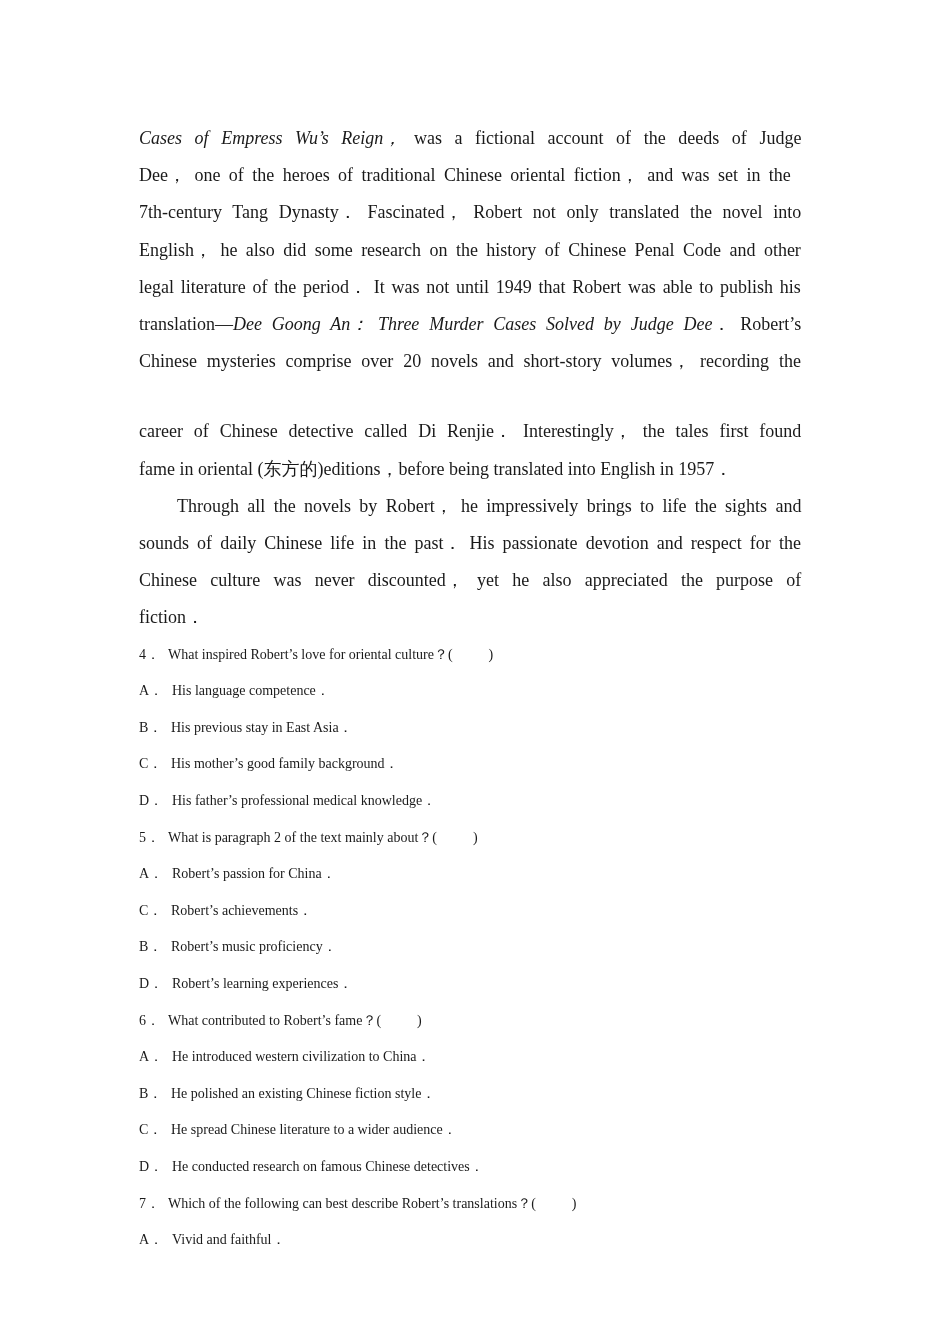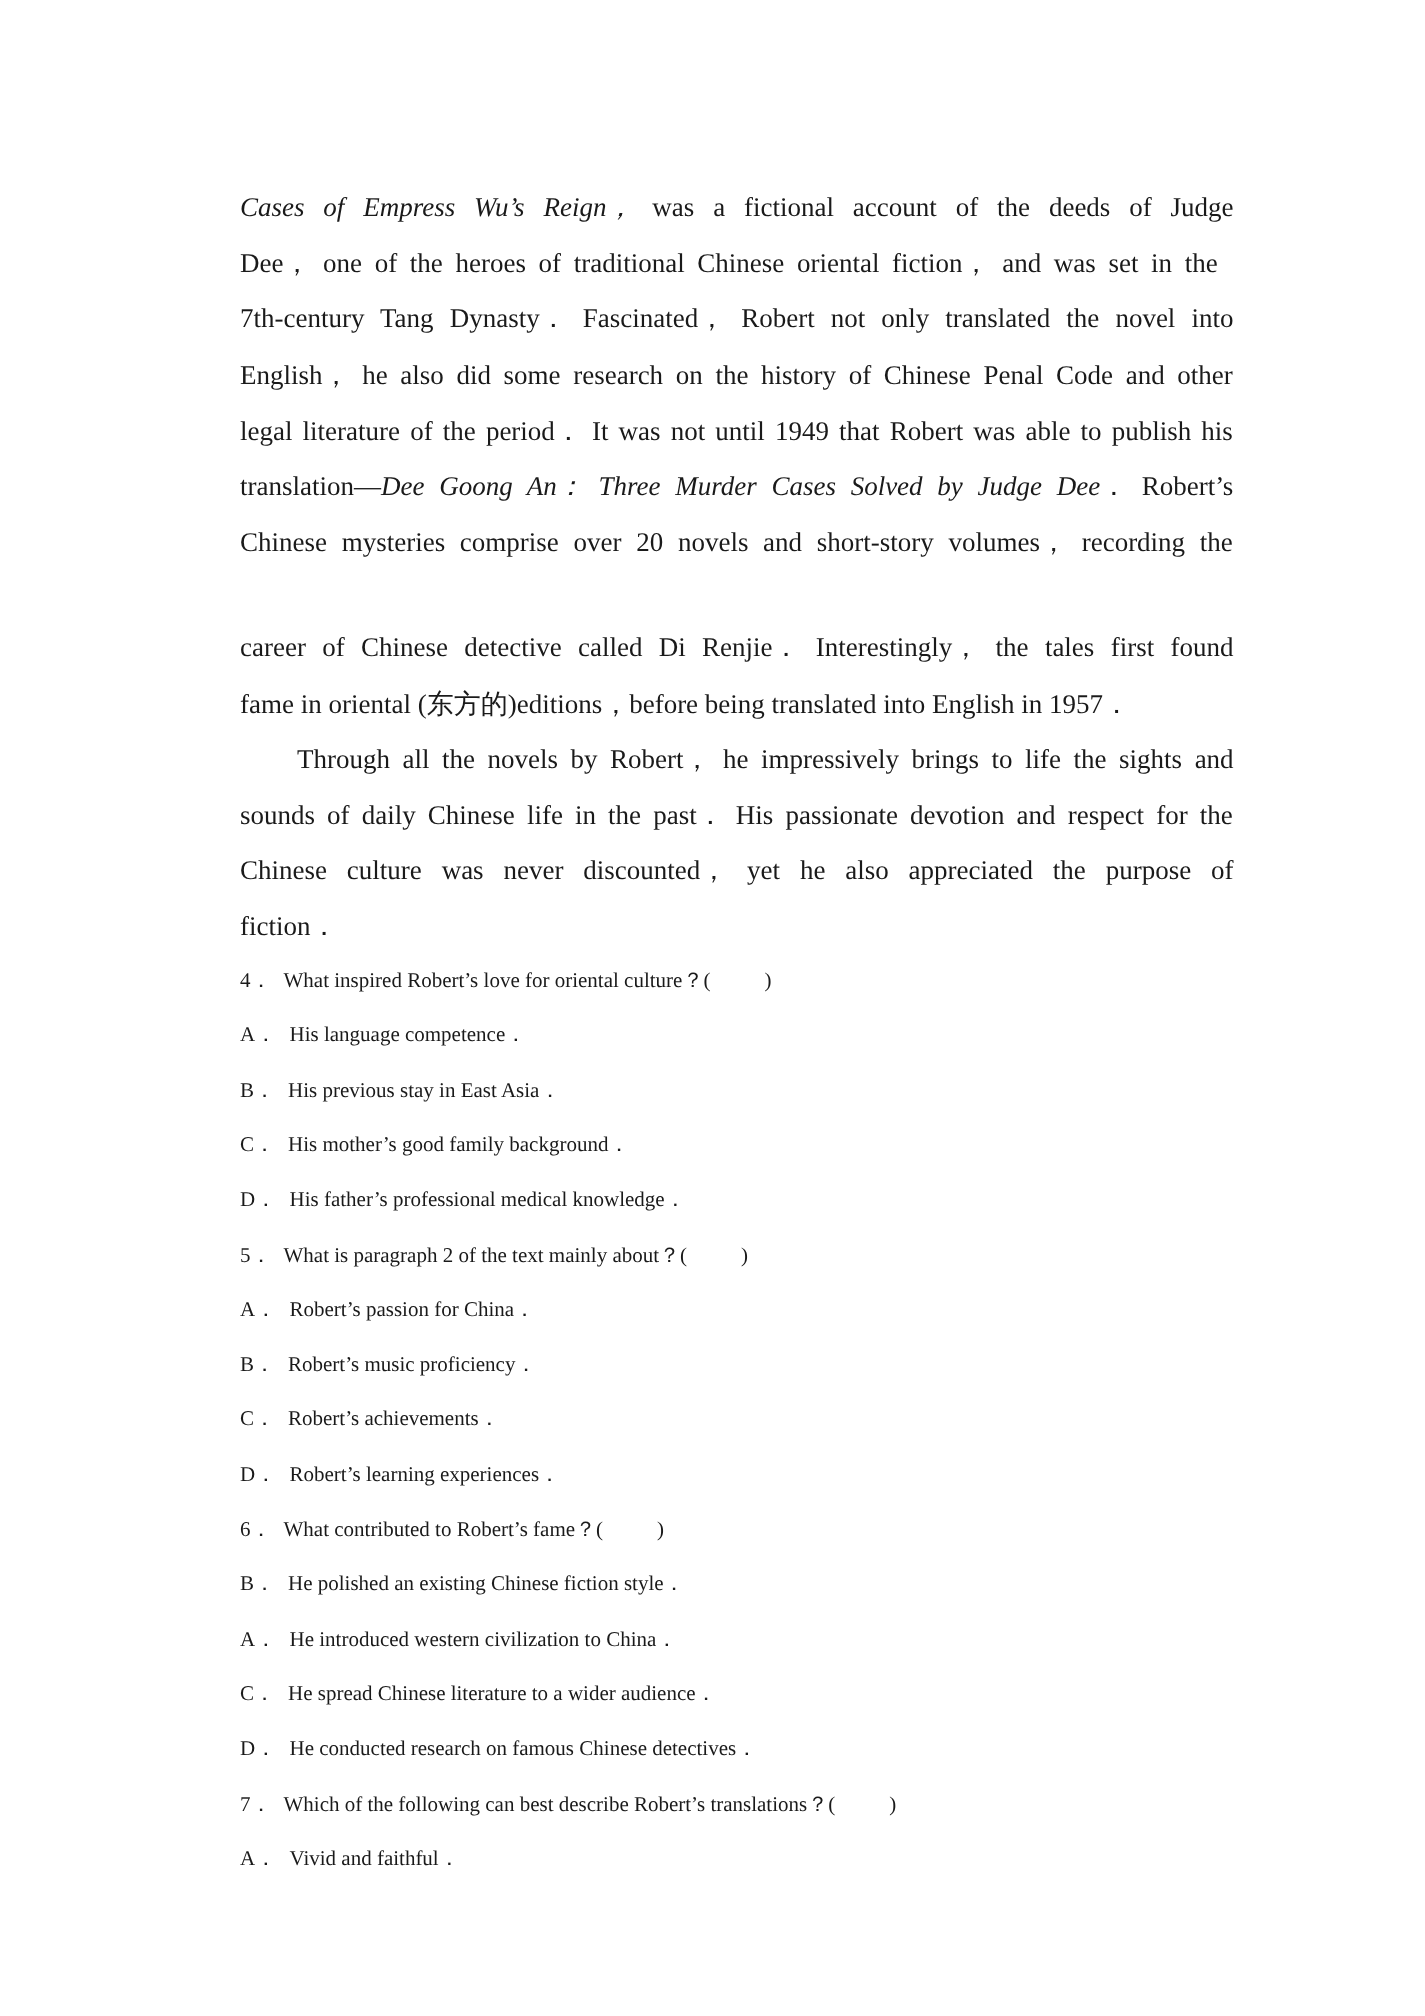--- a/index.html
+++ b/index.html
@@ -10,21 +10,21 @@
     body {
       width: 950px;
       height: 1344px;
       position: relative;
       overflow: hidden;
       font-family: "Liberation Serif", "DejaVu Serif", serif;
       color: #1a1a1a;
     }
     .page {
       position: absolute;
-      left: 160px;
+      left: 139px;
       top: 120px;
       width: 662px;
     }
     .para {
       font-size: 18px;
       line-height: 37.2px;
       text-align: justify;
       text-align-last: left;
       margin: 0;
     }
@@ -83,31 +83,31 @@
     <div class="line"><span class="opt-letter" style="width:32px;">B．</span><span>His previous stay in East Asia．</span></div>
     <div class="line"><span class="opt-letter" style="width:32px;">C．</span><span>His mother’s good family background．</span></div>
     <div class="line"><span class="opt-letter">D．</span><span>His father’s professional medical knowledge．</span></div>
   </div>
 
   <div class="q-block">
     <div class="line">
       <span class="q-num">5．</span><span>What is paragraph 2 of the text mainly about？(</span><span class="blank" style="width:36px;"></span><span>)</span>
     </div>
     <div class="line"><span class="opt-letter">A．</span><span>Robert’s passion for China．</span></div>
+    <div class="line"><span class="opt-letter" style="width:32px;">C．</span><span>Robert’s achievements．</span></div>
     <div class="line"><span class="opt-letter" style="width:32px;">B．</span><span>Robert’s music proficiency．</span></div>
-    <div class="line"><span class="opt-letter" style="width:32px;">C．</span><span>Robert’s achievements．</span></div>
     <div class="line"><span class="opt-letter">D．</span><span>Robert’s learning experiences．</span></div>
   </div>
 
   <div class="q-block">
     <div class="line">
       <span class="q-num">6．</span><span>What contributed to Robert’s fame？(</span><span class="blank" style="width:36px;"></span><span>)</span>
     </div>
+    <div class="line"><span class="opt-letter">A．</span><span>He introduced western civilization to China．</span></div>
     <div class="line"><span class="opt-letter" style="width:32px;">B．</span><span>He polished an existing Chinese fiction style．</span></div>
-    <div class="line"><span class="opt-letter">A．</span><span>He introduced western civilization to China．</span></div>
     <div class="line"><span class="opt-letter" style="width:32px;">C．</span><span>He spread Chinese literature to a wider audience．</span></div>
     <div class="line"><span class="opt-letter">D．</span><span>He conducted research on famous Chinese detectives．</span></div>
   </div>
 
   <div class="q-block">
     <div class="line">
       <span class="q-num">7．</span><span>Which of the following can best describe Robert’s translations？(</span><span class="blank" style="width:36px;"></span><span>)</span>
     </div>
     <div class="line"><span class="opt-letter">A．</span><span>Vivid and faithful．</span></div>
   </div>

